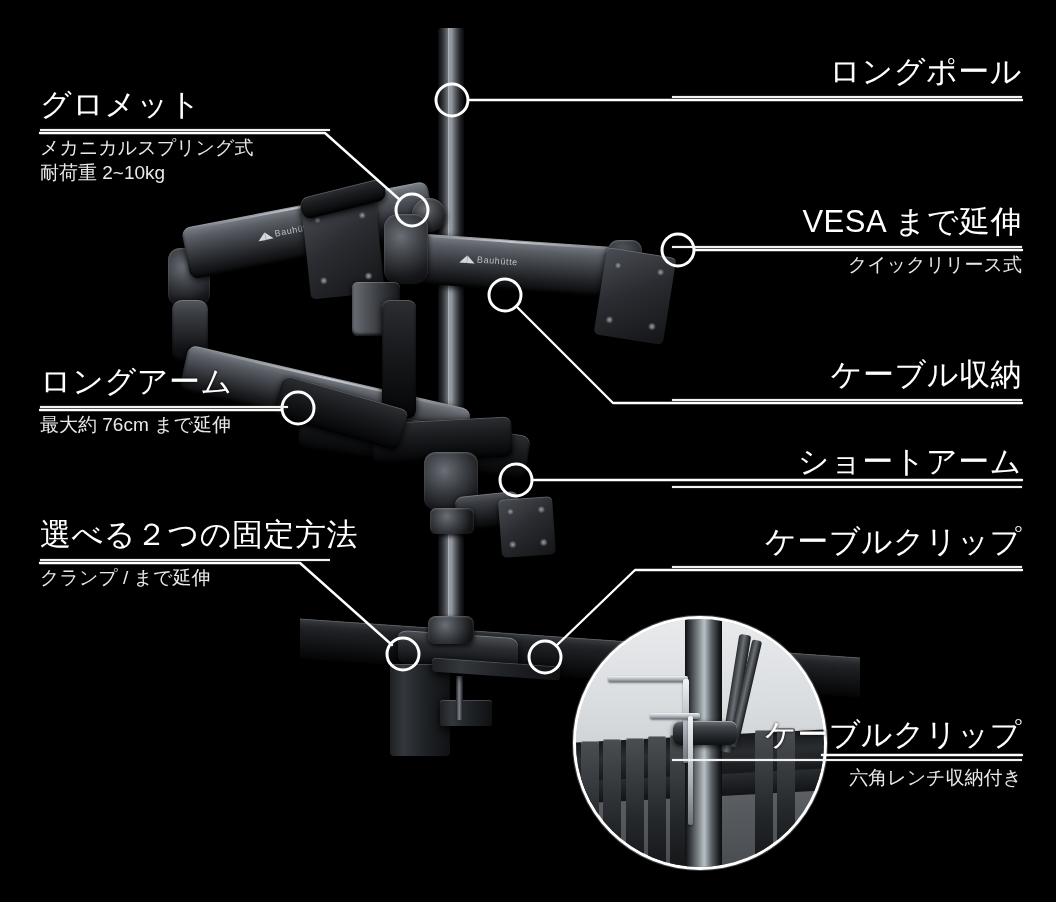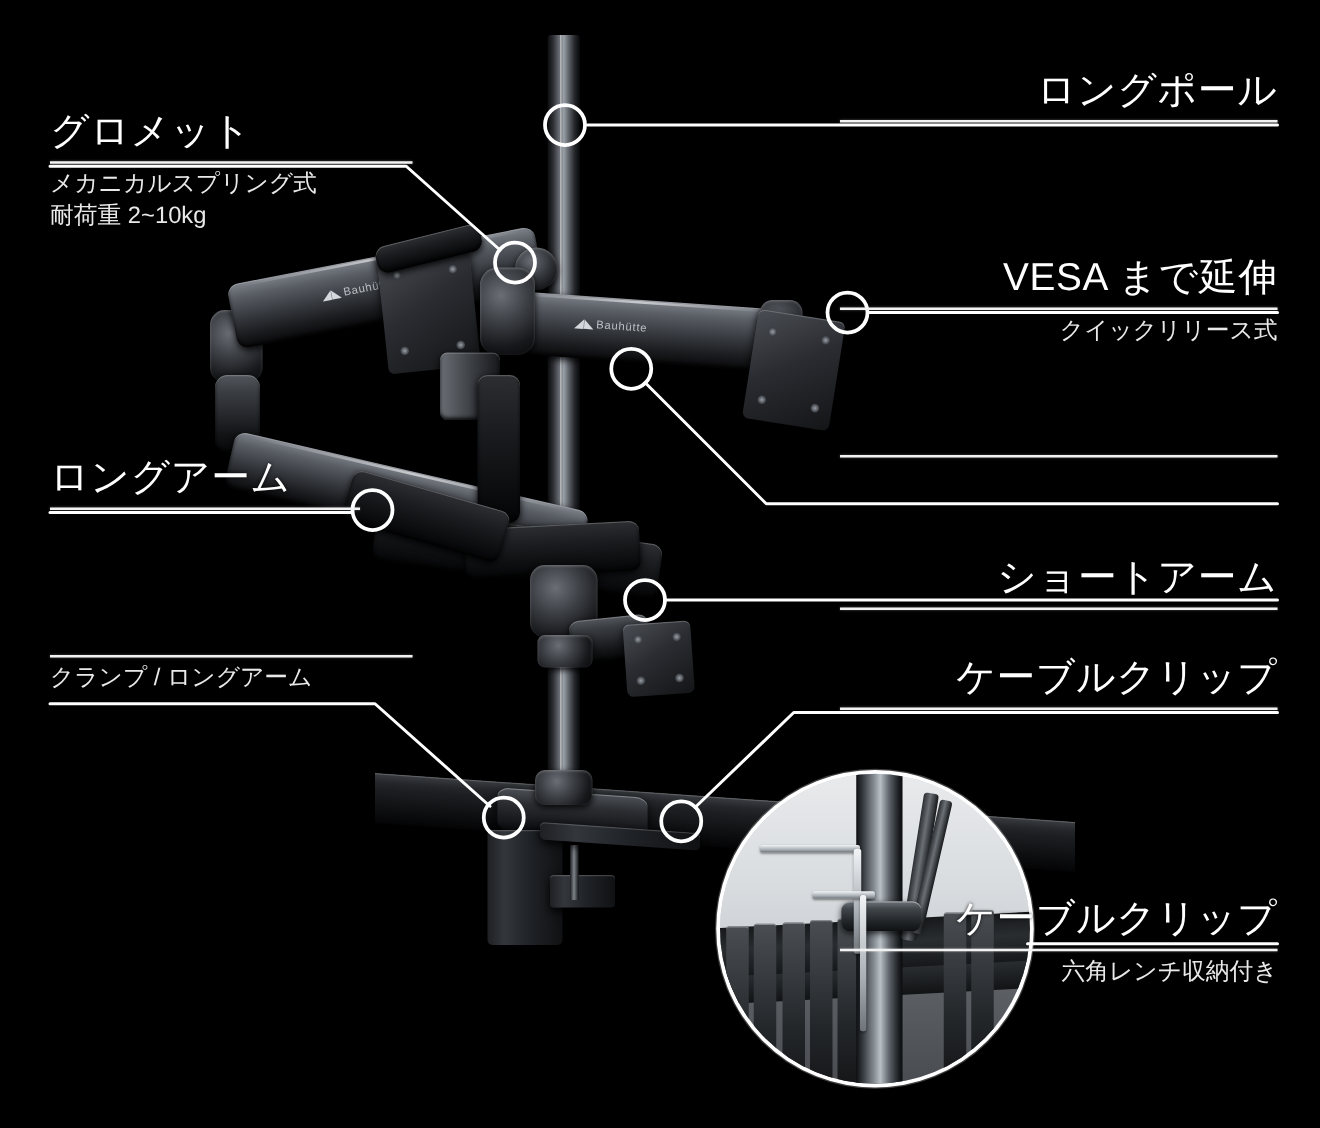--- a/index.html
+++ b/index.html
@@ -285,39 +285,42 @@
   <div class="callout" style="left:40px;top:88px;width:290px;">
     <div class="title">グロメット</div>
     <div class="rule"></div>
     <div class="sub">メカニカルスプリング式</div>
     <div class="sub">耐荷重 2~10kg</div>
   </div>
 
   <div class="callout" style="left:40px;top:365px;width:248px;">
     <div class="title">ロングアーム</div>
     <div class="rule"></div>
+    <div class="sub">最大約 76cm まで延伸</div>
   </div>
 
   <div class="callout" style="left:40px;top:518px;width:290px;">
-    <div class="rule"></div>
-    <div class="sub">クランプ / ロングアーム</div>
+    <div class="title">選べる２つの固定方法</div>
+    <div class="rule"></div>
+    <div class="sub">クランプ / まで延伸</div>
   </div>
 
   <div class="callout right" style="left:672px;top:55px;width:350px;">
     <div class="title">ロングポール</div>
     <div class="rule"></div>
   </div>
 
   <div class="callout right" style="left:672px;top:205px;width:350px;">
     <div class="title">VESA まで延伸</div>
     <div class="rule"></div>
     <div class="sub">クイックリリース式</div>
   </div>
 
   <div class="callout right" style="left:672px;top:358px;width:350px;">
+    <div class="title">ケーブル収納</div>
     <div class="rule"></div>
   </div>
 
   <div class="callout right" style="left:672px;top:445px;width:350px;">
     <div class="title">ショートアーム</div>
     <div class="rule"></div>
   </div>
 
   <div class="callout right" style="left:672px;top:525px;width:350px;">
     <div class="title">ケーブルクリップ</div>

